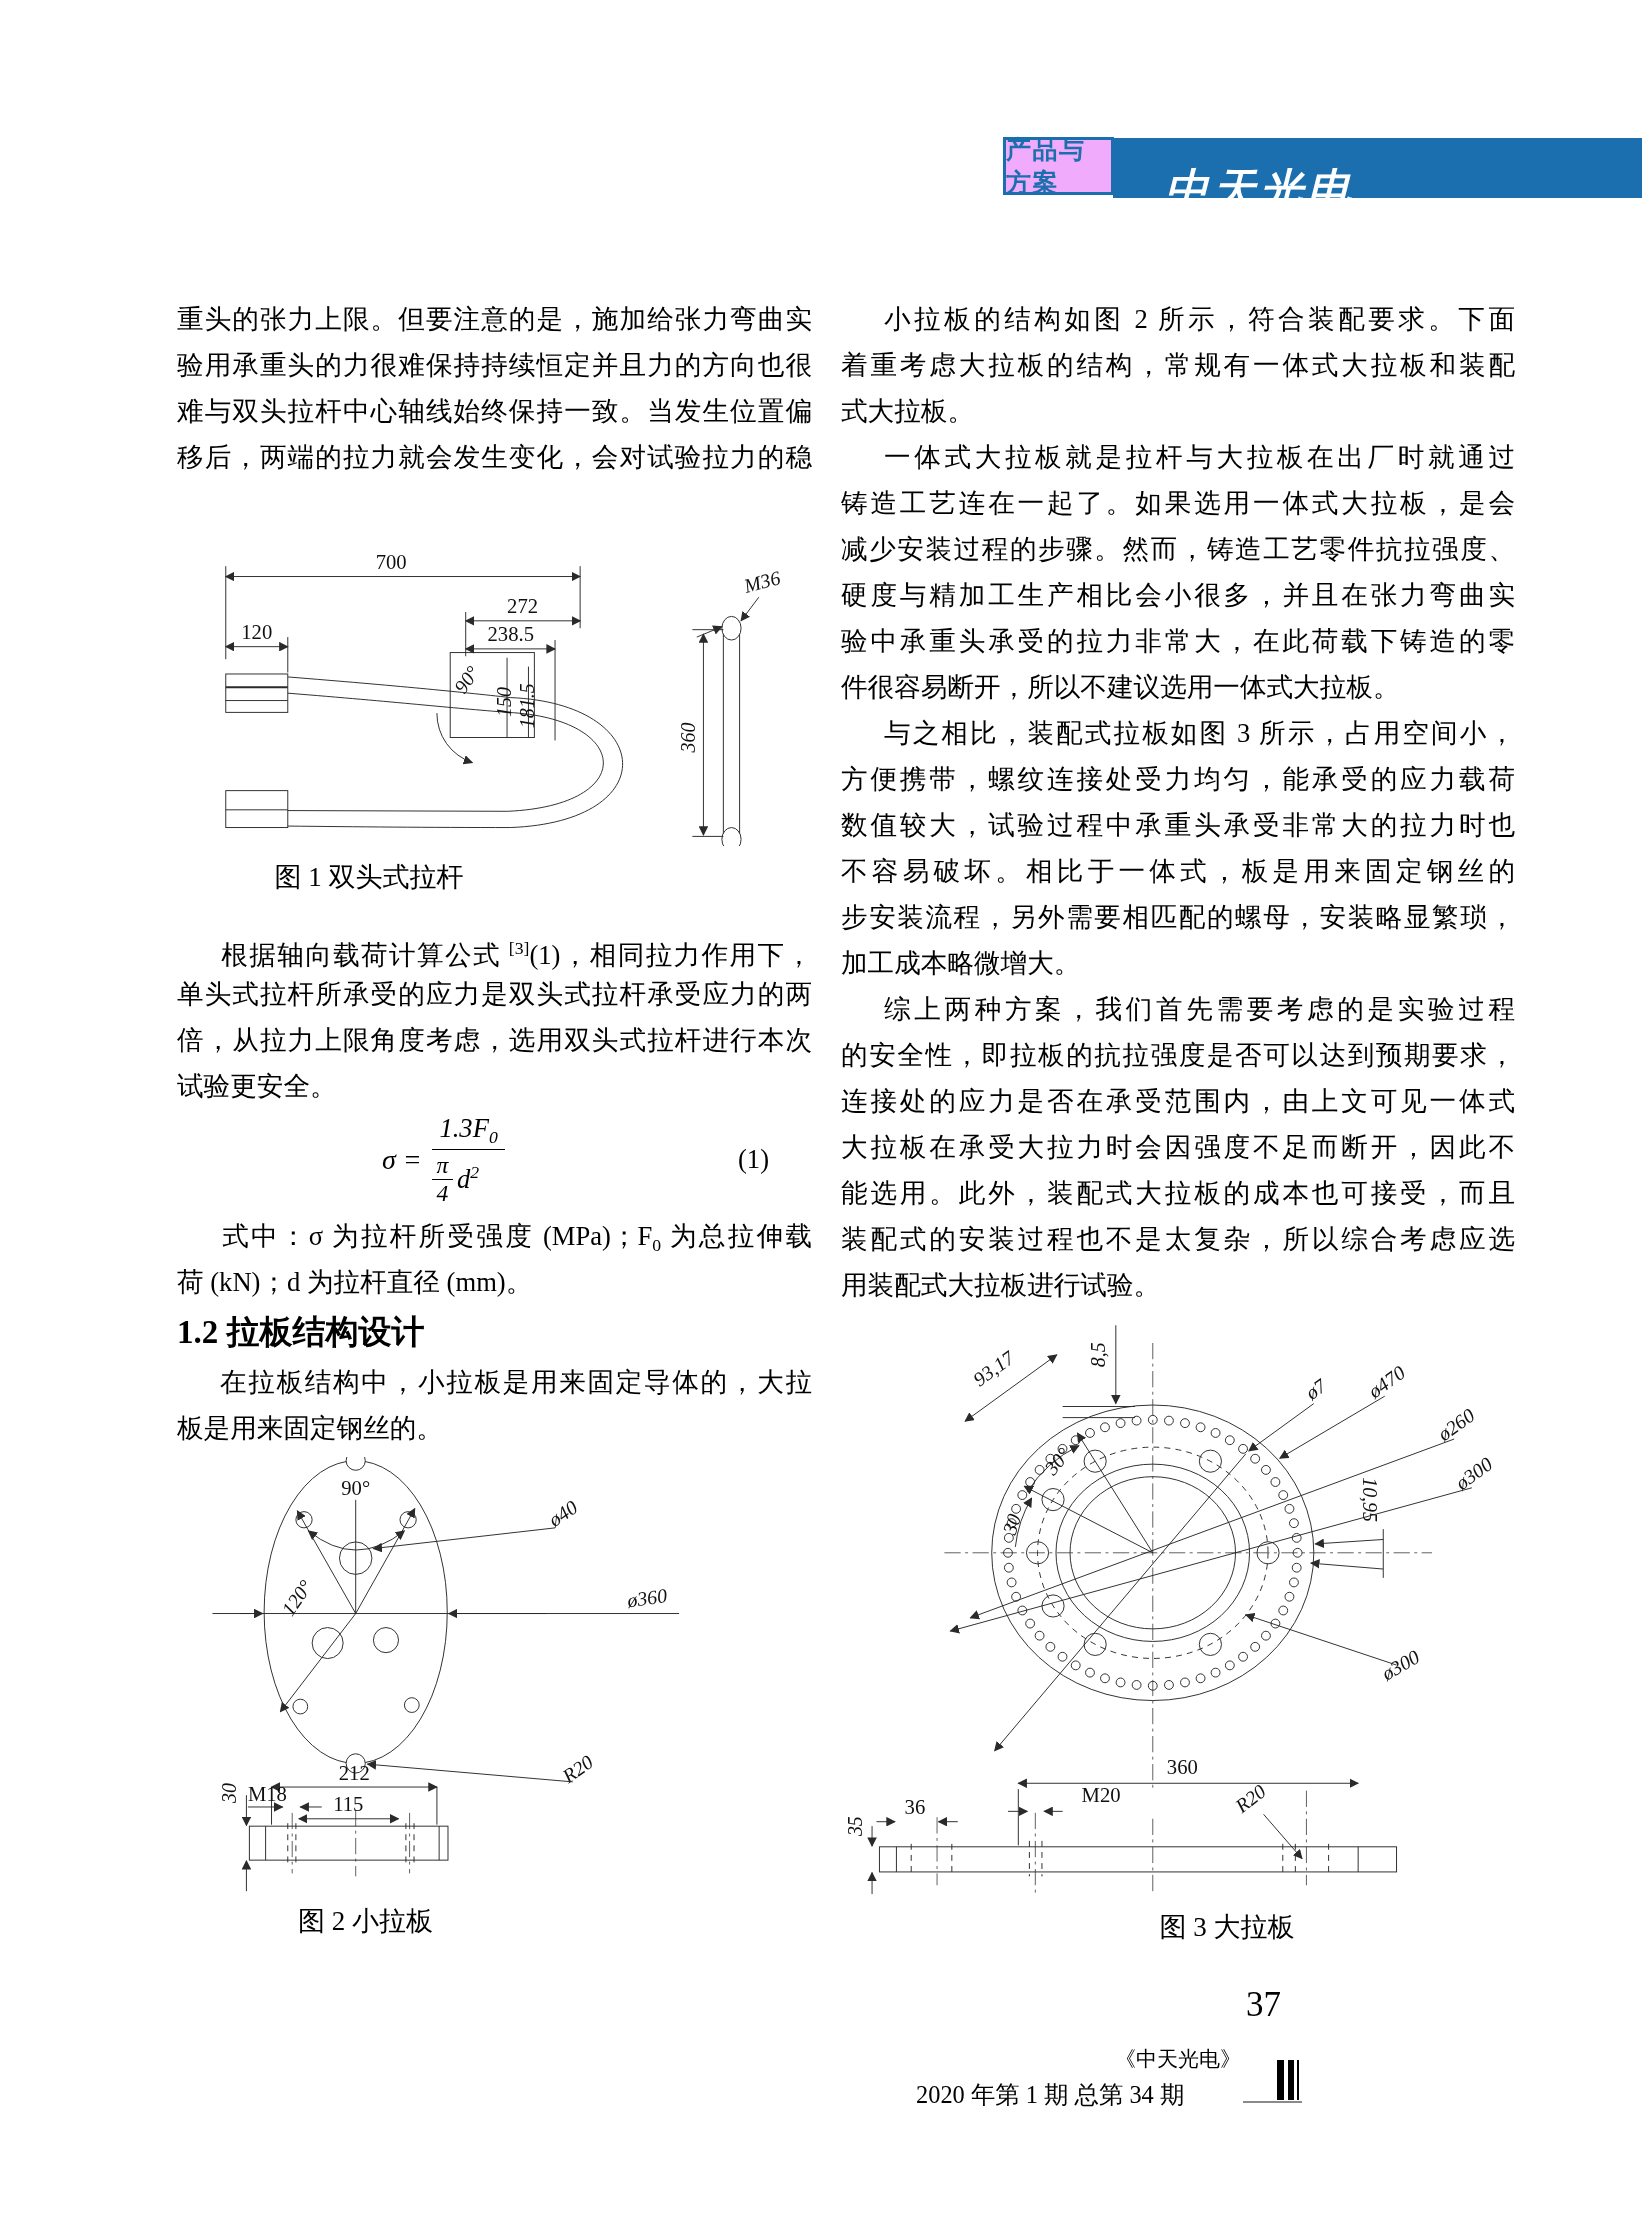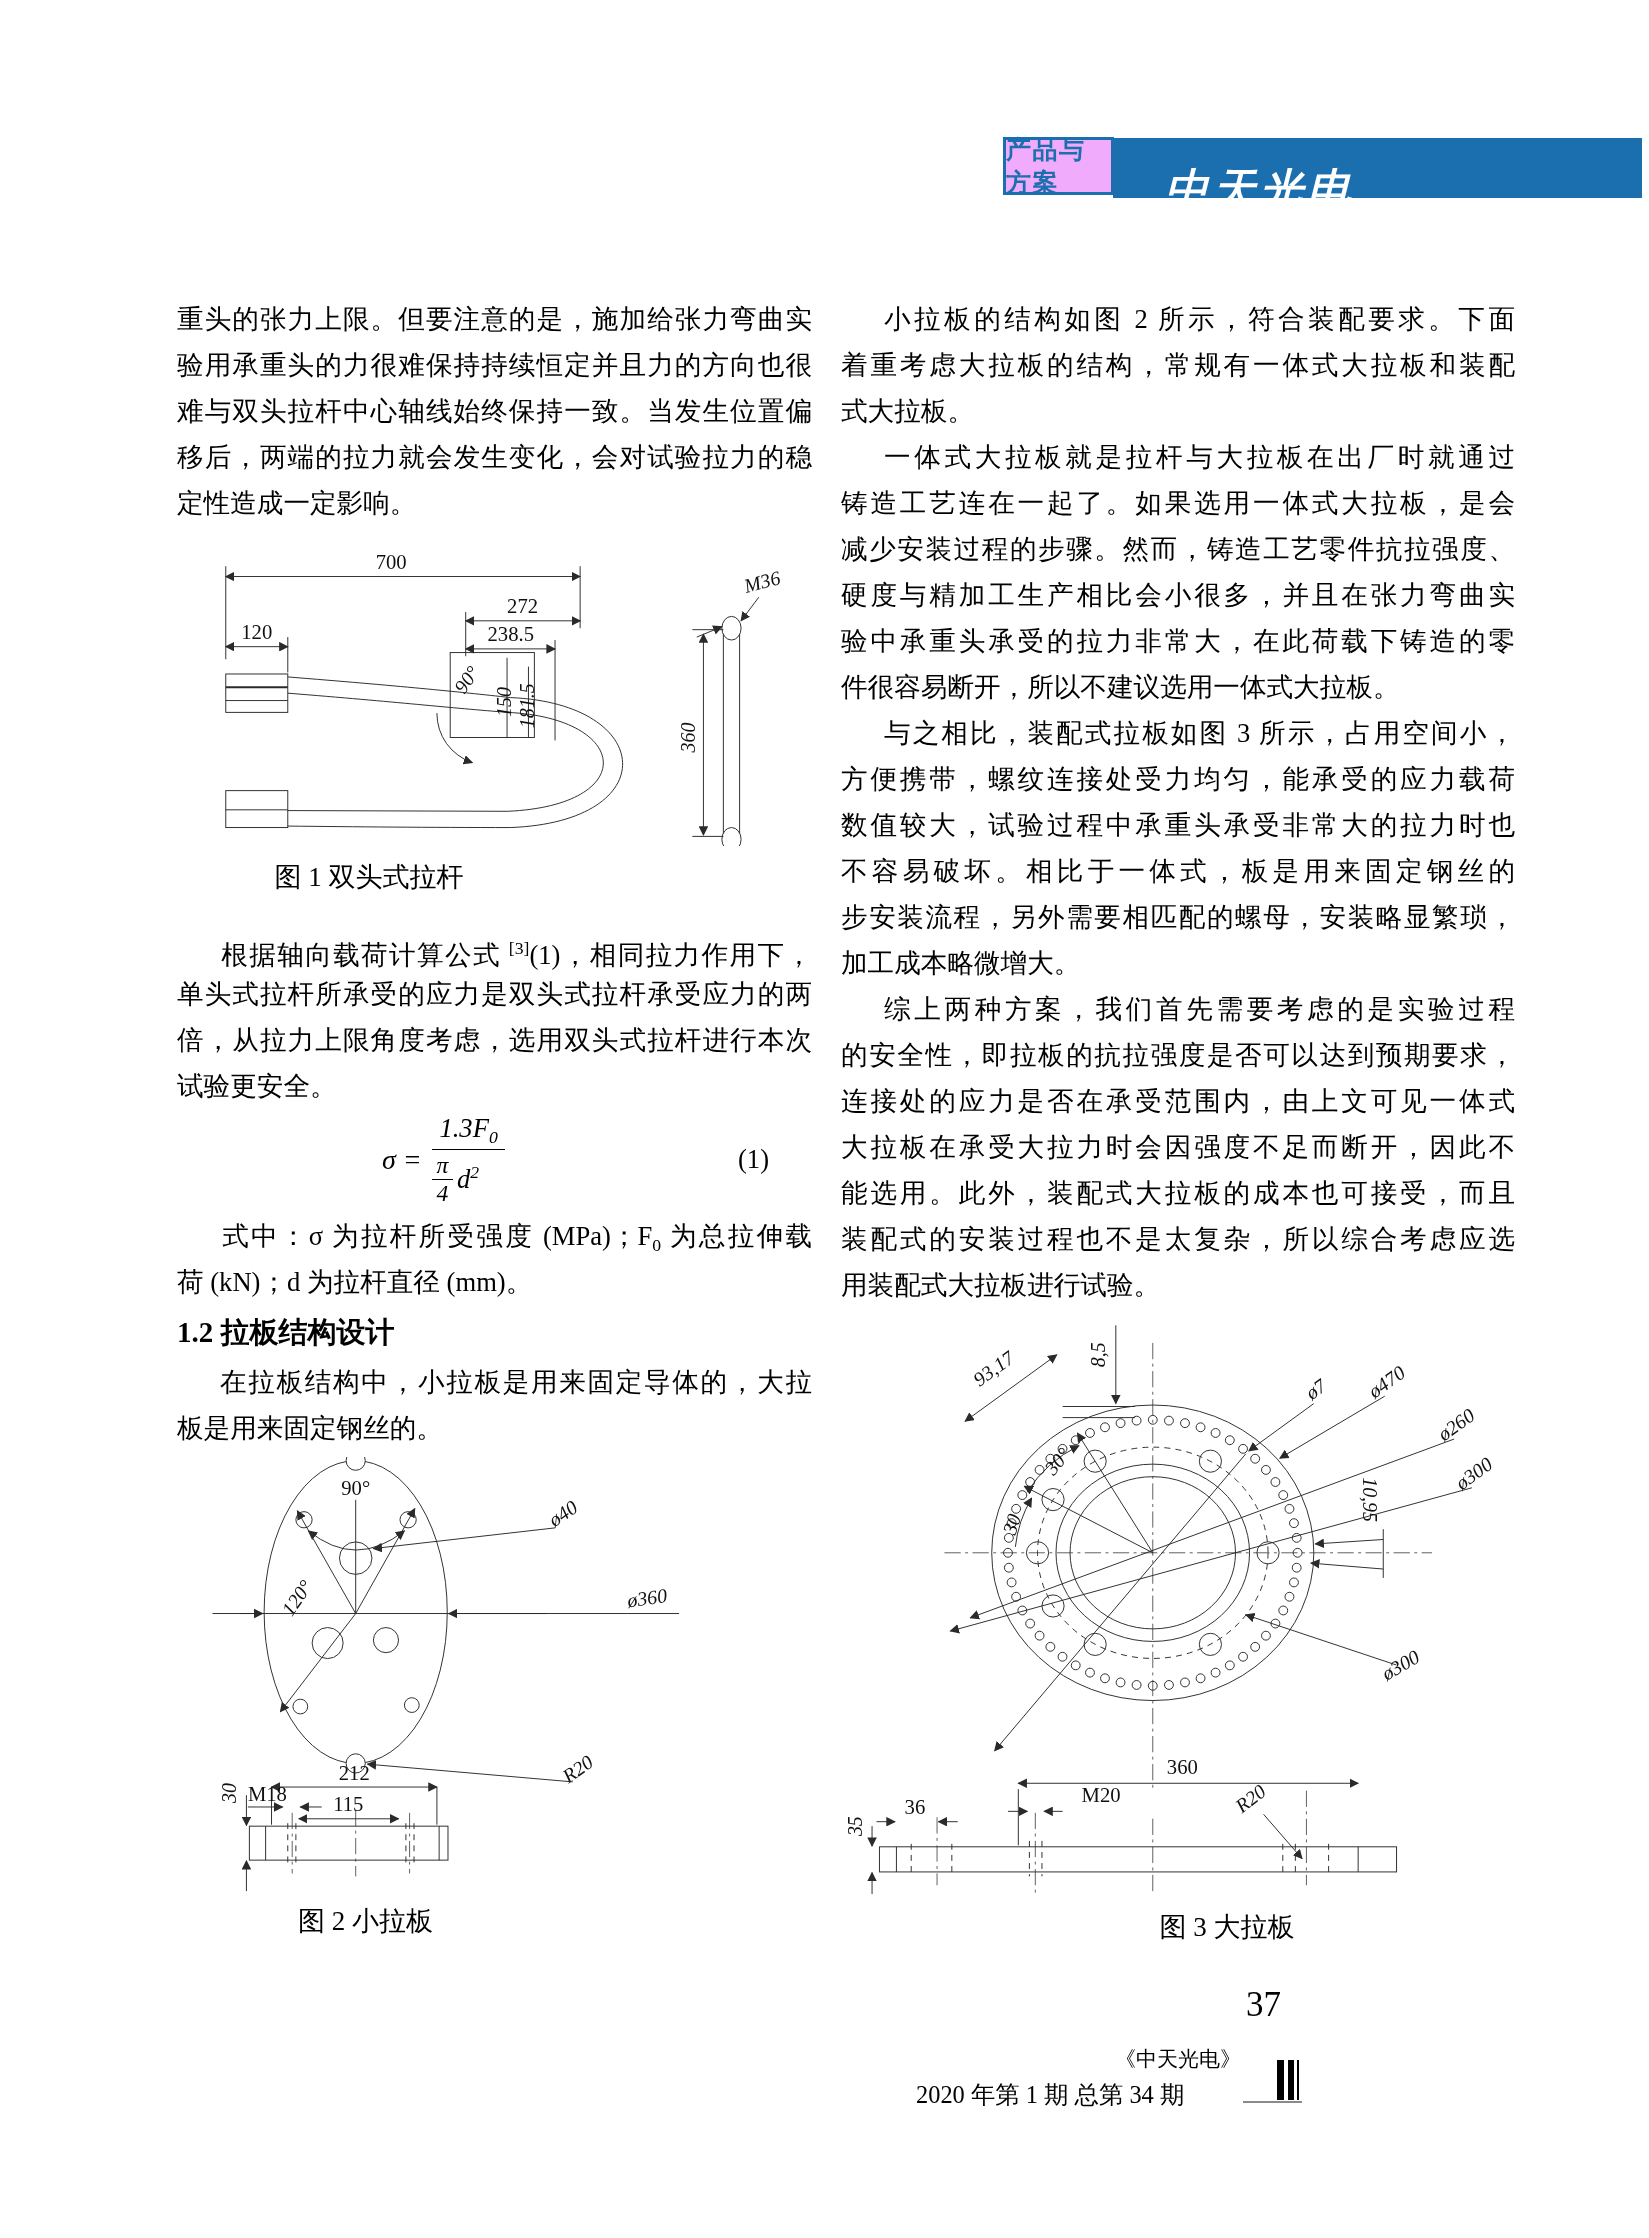--- a/index.html
+++ b/index.html
@@ -16,21 +16,21 @@
              letter-spacing:4.4px;font-family:"Liberation Serif","DejaVu Serif",serif;margin-top:43px;}
   
   .col{position:absolute;}
   .ln{height:46px;line-height:46px;font-size:26.6px;text-align:justify;text-align-last:justify;
       overflow:hidden;white-space:nowrap;}
   .ln.end{text-align-last:left;}
   .ln.ind{text-indent:43px;}
   sup.ref{font-size:17.7px;vertical-align:10.3px;}
   sub.s0{font-size:17.7px;vertical-align:-5.9px;}
   .caption{position:absolute;font-size:27px;text-align:center;height:37px;line-height:37px;}
-  .h2{position:absolute;font-size:29px;font-weight:bold;height:46px;line-height:46px;}
+  .h2{position:absolute;font-size:33px;font-weight:bold;height:46px;line-height:46px;}
   
   .formula{position:absolute;left:177px;top:1107px;width:635px;height:105px;display:flex;align-items:center;}
   .f-lhs{margin-left:205px;font-size:28px;font-style:italic;}
   .frac{display:inline-flex;flex-direction:column;align-items:flex-start;margin-left:10.3px;font-style:italic;font-size:26.6px;}
   .frac .num{border-bottom:1.8px solid #000;padding:0 7.4px 1.5px 7.4px;}
   .frac .den{display:flex;align-items:center;padding-top:1.5px;}
   .minifrac{display:inline-flex;flex-direction:column;align-items:center;font-size:23.6px;margin-right:4.4px;}
   .minifrac .mf-n{border-bottom:1.5px solid #000;padding:0 4.4px 0.7px 4.4px;line-height:26.6px;}
   .minifrac .mf-d{line-height:26.6px;}
   .f-no{margin-left:auto;margin-right:43px;font-size:26.6px;}
@@ -61,21 +61,20 @@
   <div class="hdr-tag">产品与方案</div>
   <div class="hdr-bar">
     <span class="hdr-brand">中天光电</span>
   </div>
 
   <div class="col" style="left:177px;top:296px;width:635px;">
     <div class="ln">重头的张力上限。但要注意的是，施加给张力弯曲实</div>
     <div class="ln">验用承重头的力很难保持持续恒定并且力的方向也很</div>
     <div class="ln">难与双头拉杆中心轴线始终保持一致。当发生位置偏</div>
     <div class="ln">移后，两端的拉力就会发生变化，会对试验拉力的稳</div>
-    <div class="ln end">定性造成一定影响。</div>
   </div>
 
   <svg class="lineart" style="left:177px;top:547px;" width="635" height="299" viewBox="0 0 860 405">
     <defs>
       <marker id="arr" viewBox="0 0 10 10" refX="9" refY="5" markerWidth="10" markerHeight="10" orient="auto-start-reverse">
           <path d="M0,0 L10,5 L0,10 z" fill="#2a2a2a"></path>
         </marker>
     </defs>
 
     <line class="s" x1="66" y1="40" x2="546" y2="40" marker-start="url(#arr)" marker-end="url(#arr)"></line>

